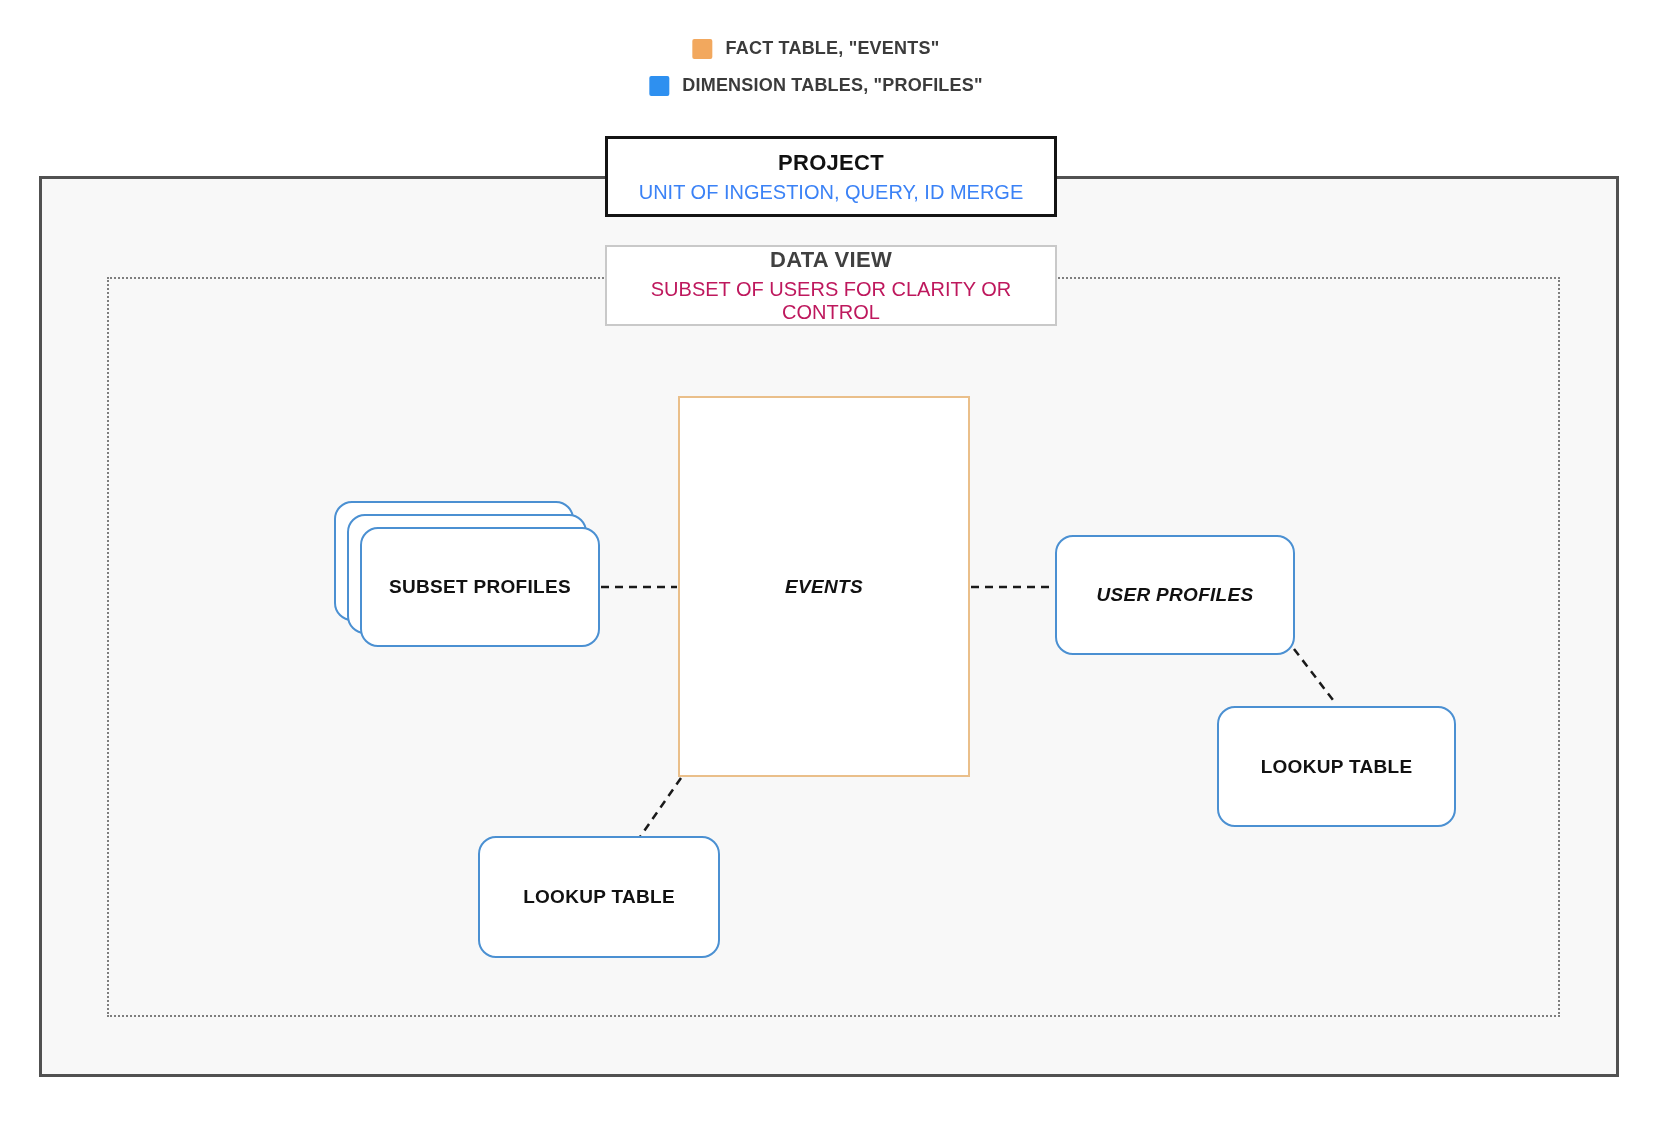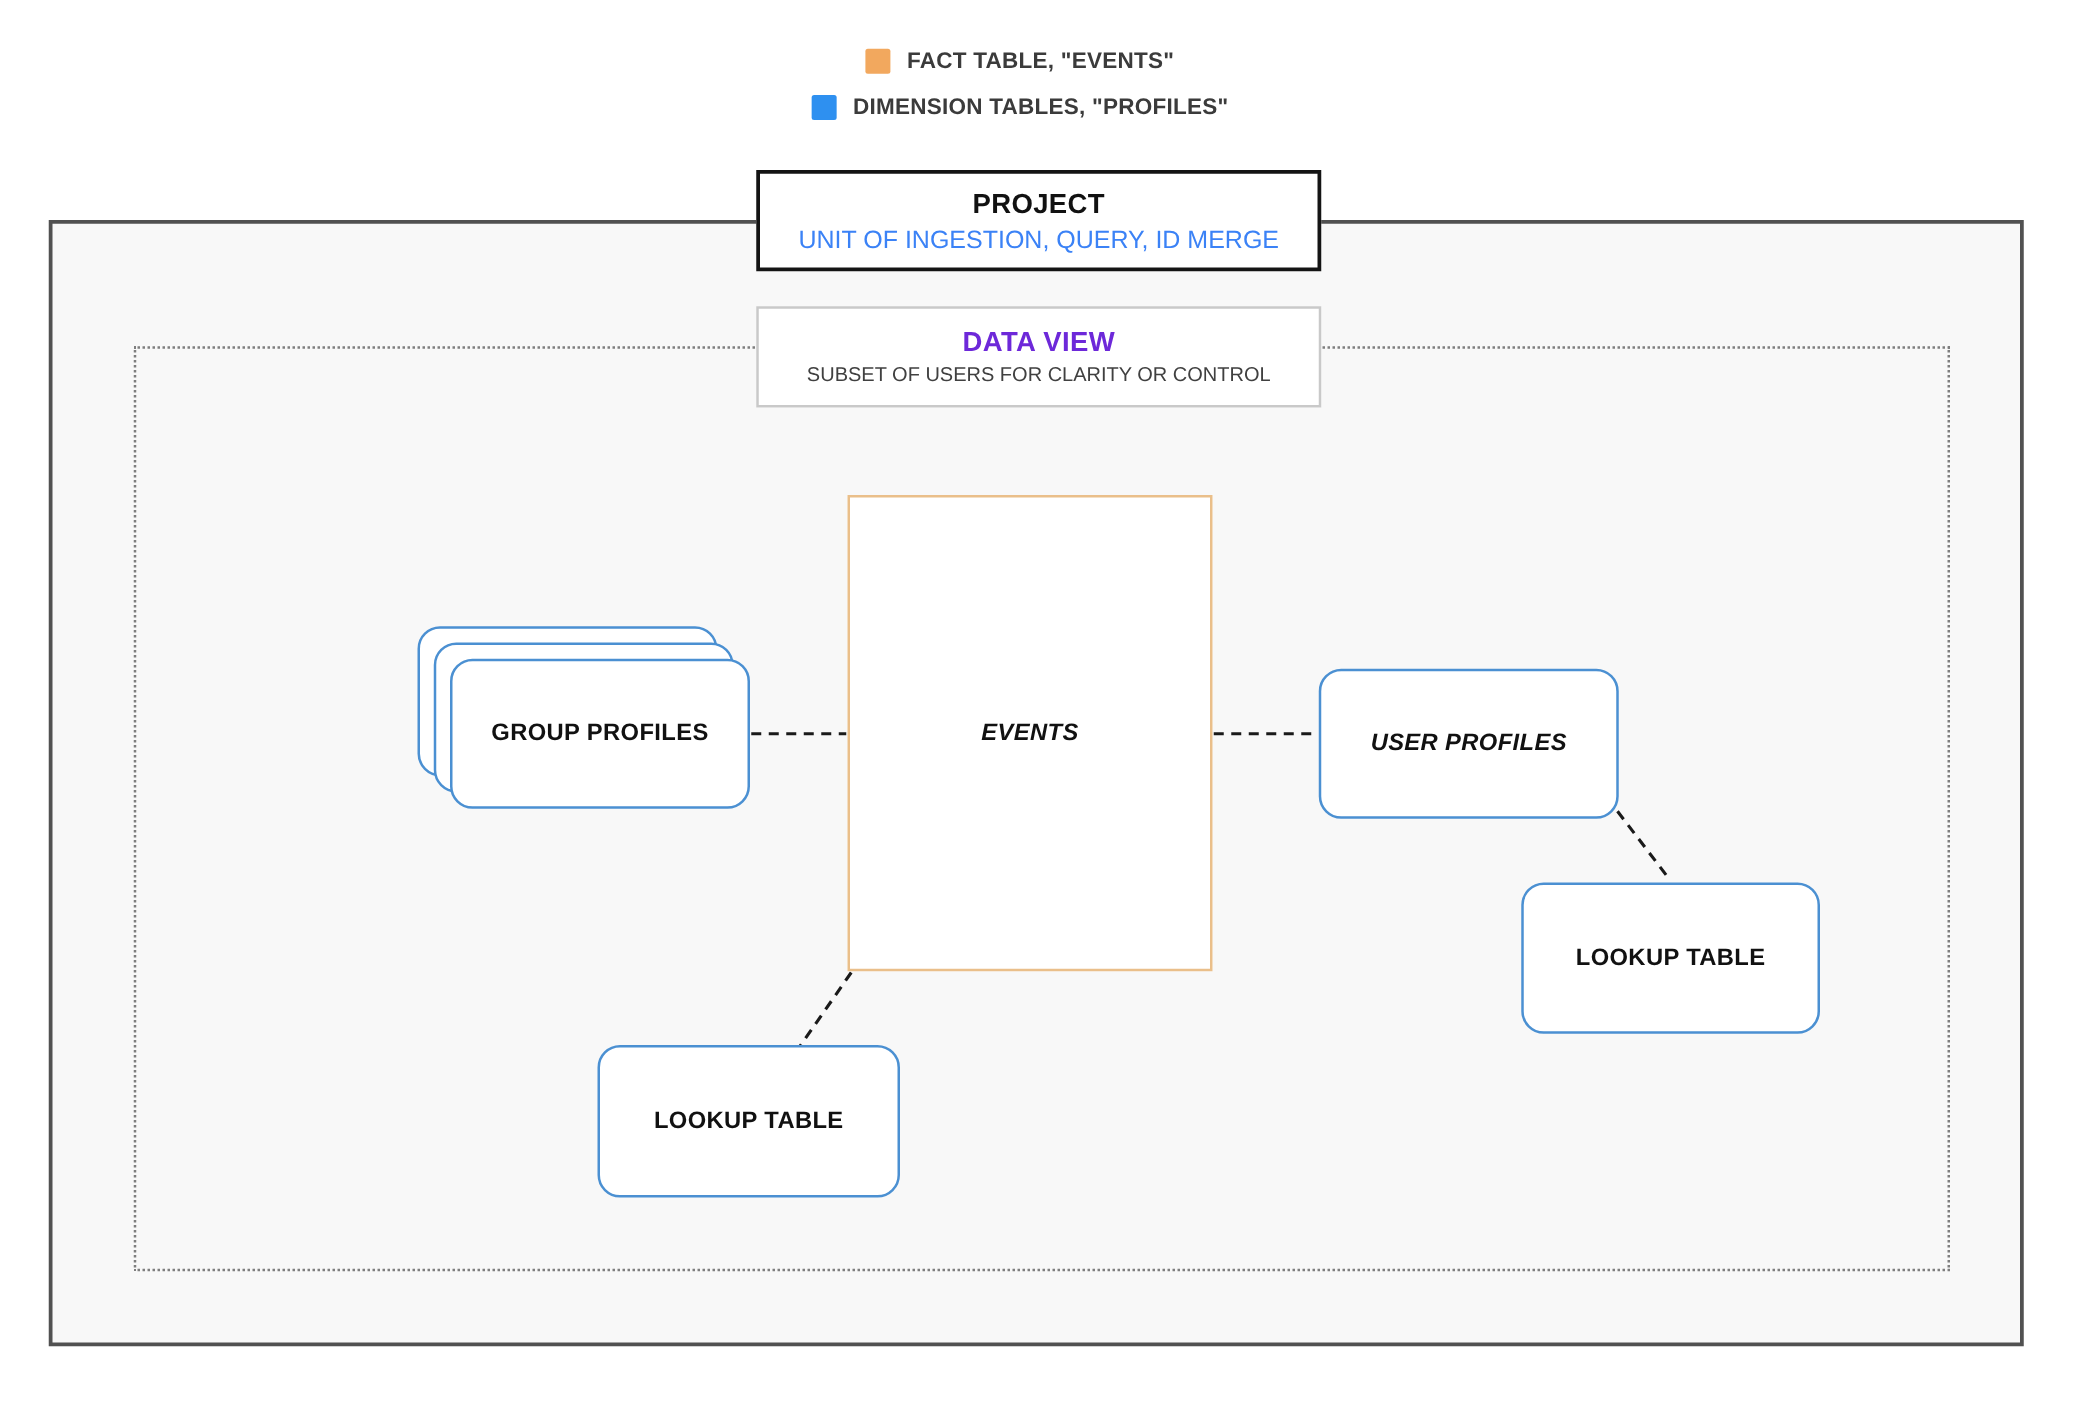--- a/index.html
+++ b/index.html
@@ -64,22 +64,22 @@
     flex-direction: column;
     align-items: center;
     justify-content: center;
     text-align: center;
     gap: 5px;
   }
   .project-box { top: 136px; border: 3px solid #141414; z-index: 6; }
   .project-title { font-size: 22px; font-weight: bold; color: #111111; letter-spacing: 0.3px; }
   .project-subtitle { font-size: 20px; color: #3b82f6; }
   .dataview-box { top: 245px; border: 2px solid #c9c9c9; z-index: 5; }
-  .dataview-title { font-size: 22px; font-weight: bold; color: #6d28d9; letter-spacing: 0.3px; }
-  .dataview-subtitle { font-size: 16px; color: #404040; }
+  .dataview-title { font-size: 22px; font-weight: bold; color: #404040; letter-spacing: 0.3px; }
+  .dataview-subtitle { font-size: 20px; color: #be185d; }
 
   
   .node-label {
     font-size: 19px;
     font-weight: bold;
     color: #111111;
     letter-spacing: 0.3px;
     white-space: nowrap;
   }
   .events-box {
@@ -163,21 +163,21 @@
     <line x1="681" y1="778" x2="640" y2="837"></line>
   </svg>
 
   <div class="events-box">
     <span class="node-label">EVENTS</span>
   </div>
 
   <div class="card stack-back"></div>
   <div class="card stack-mid"></div>
   <div class="card stack-front">
-    <span class="node-label">GROUP PROFILES</span>
+    <span class="node-label">SUBSET PROFILES</span>
   </div>
 
   <div class="card user-profiles">
     <span class="node-label">USER PROFILES</span>
   </div>
 
   <div class="card lookup-bottom">
     <span class="node-label">LOOKUP TABLE</span>
   </div>
 

